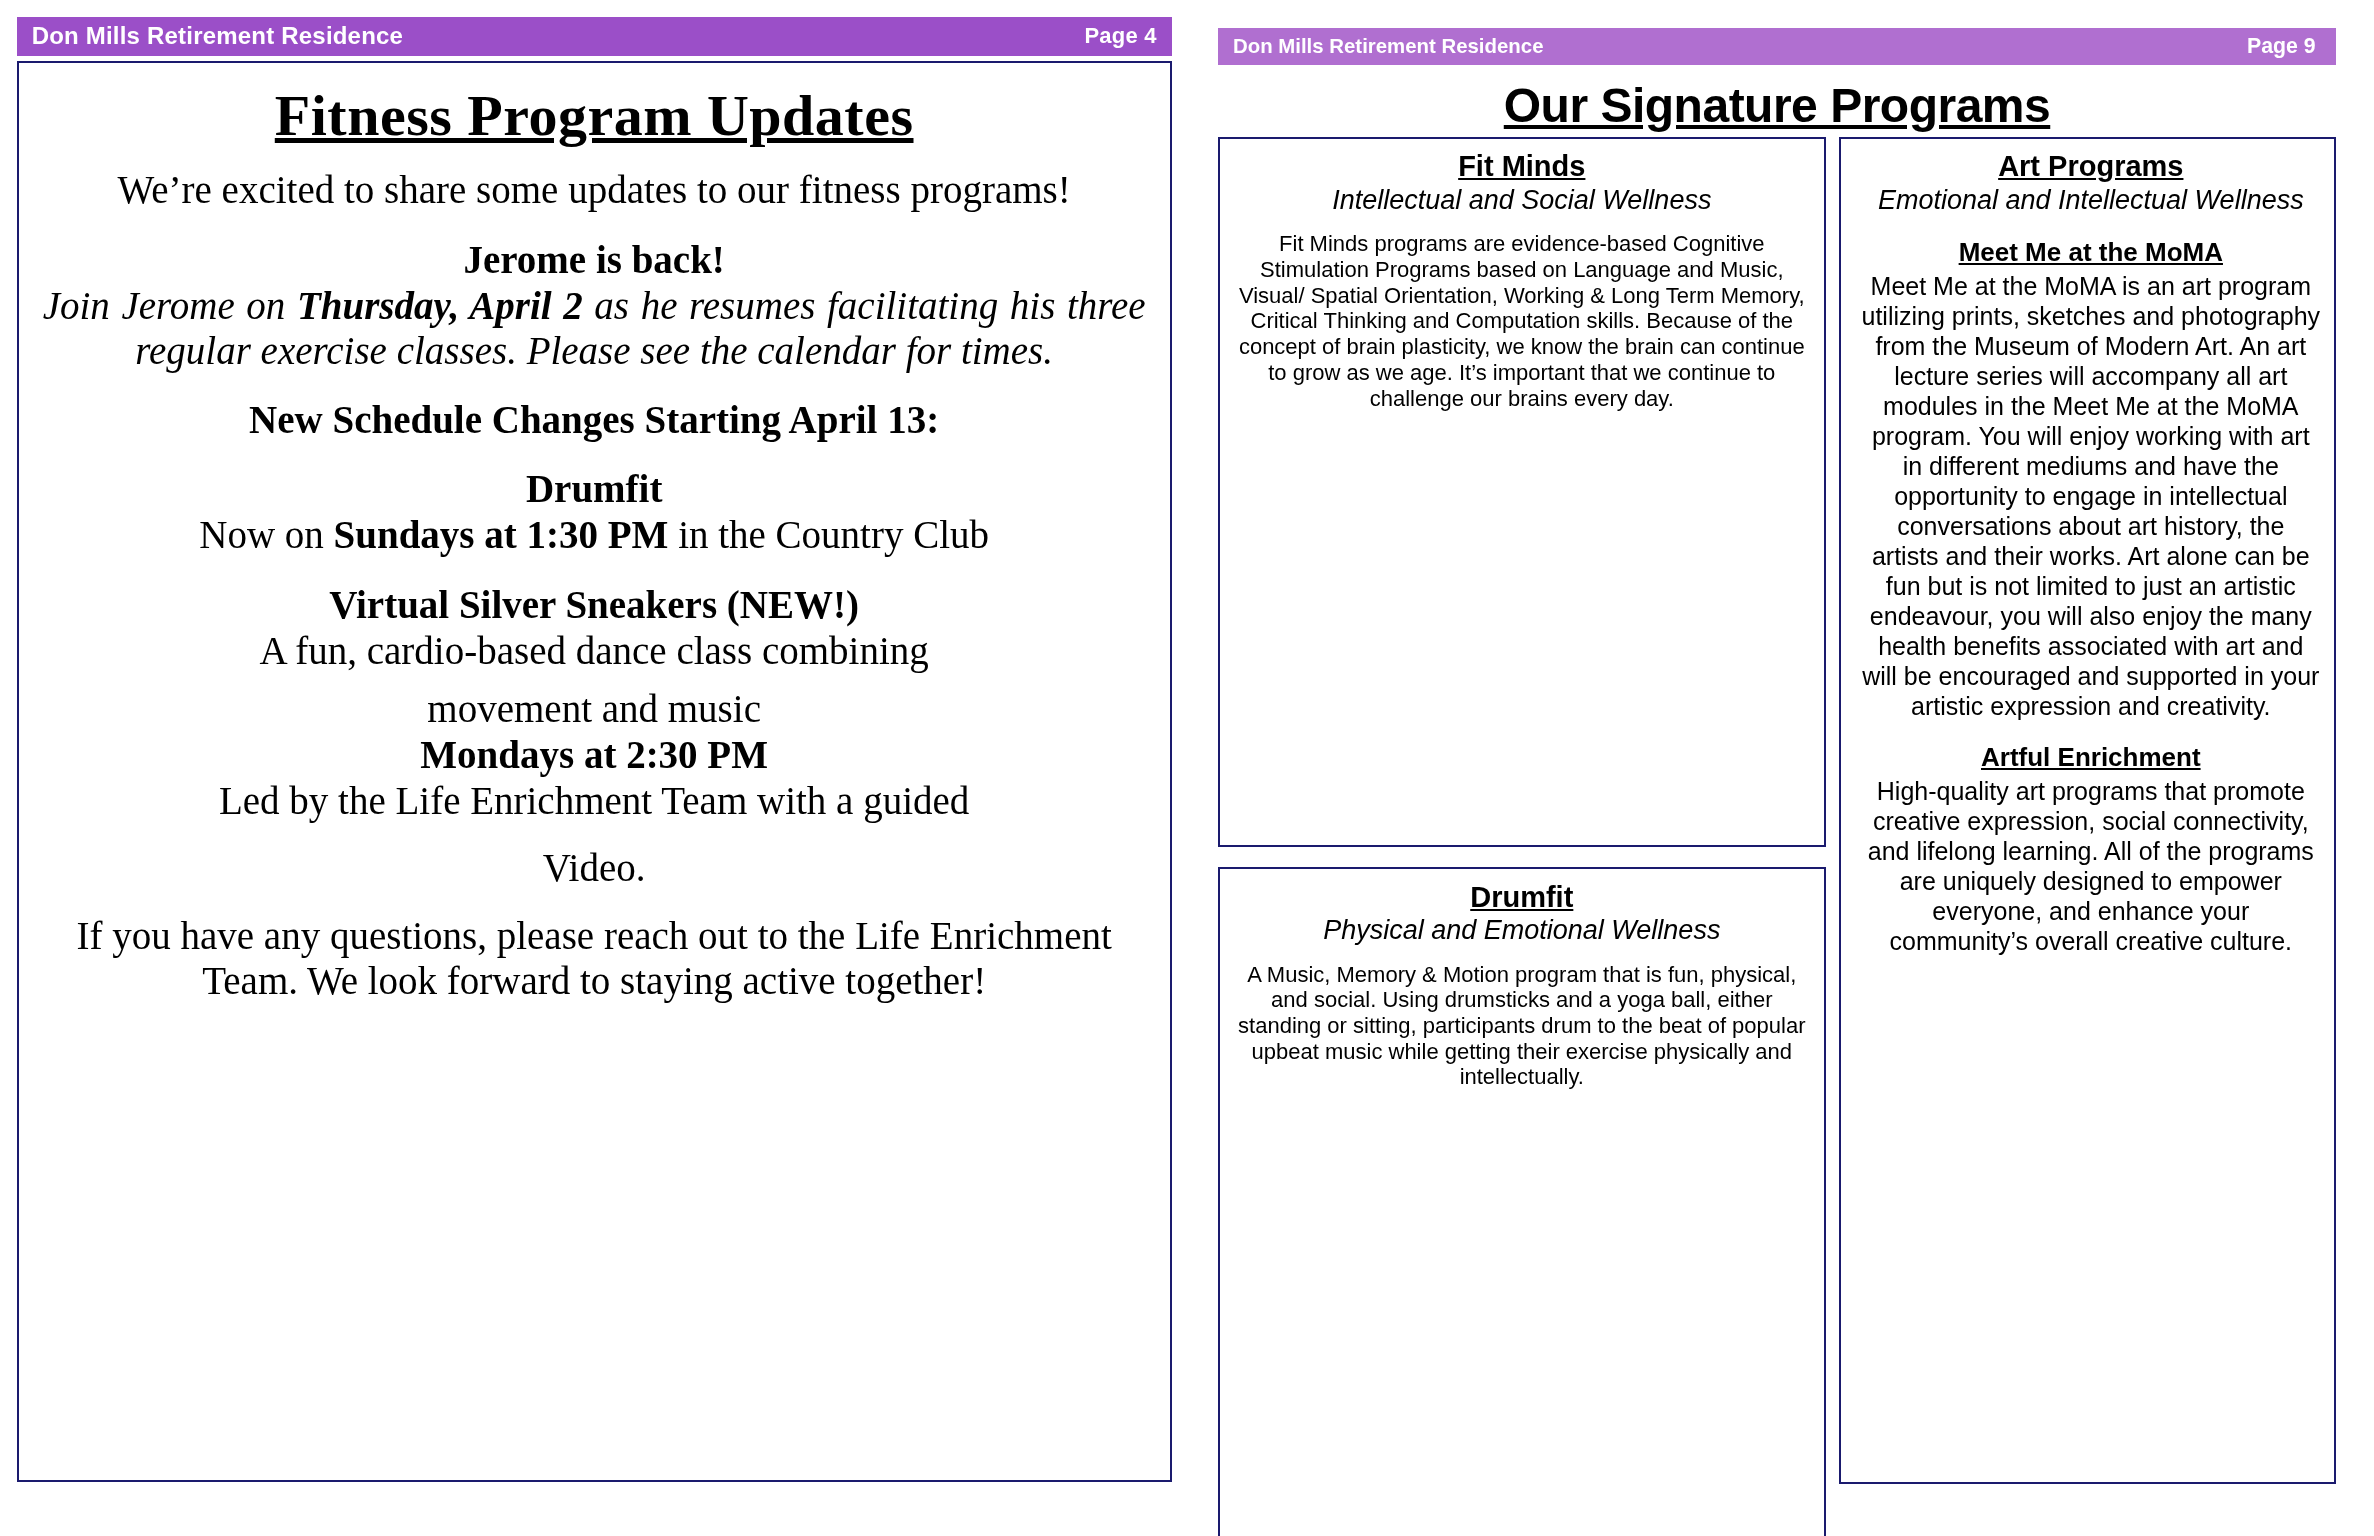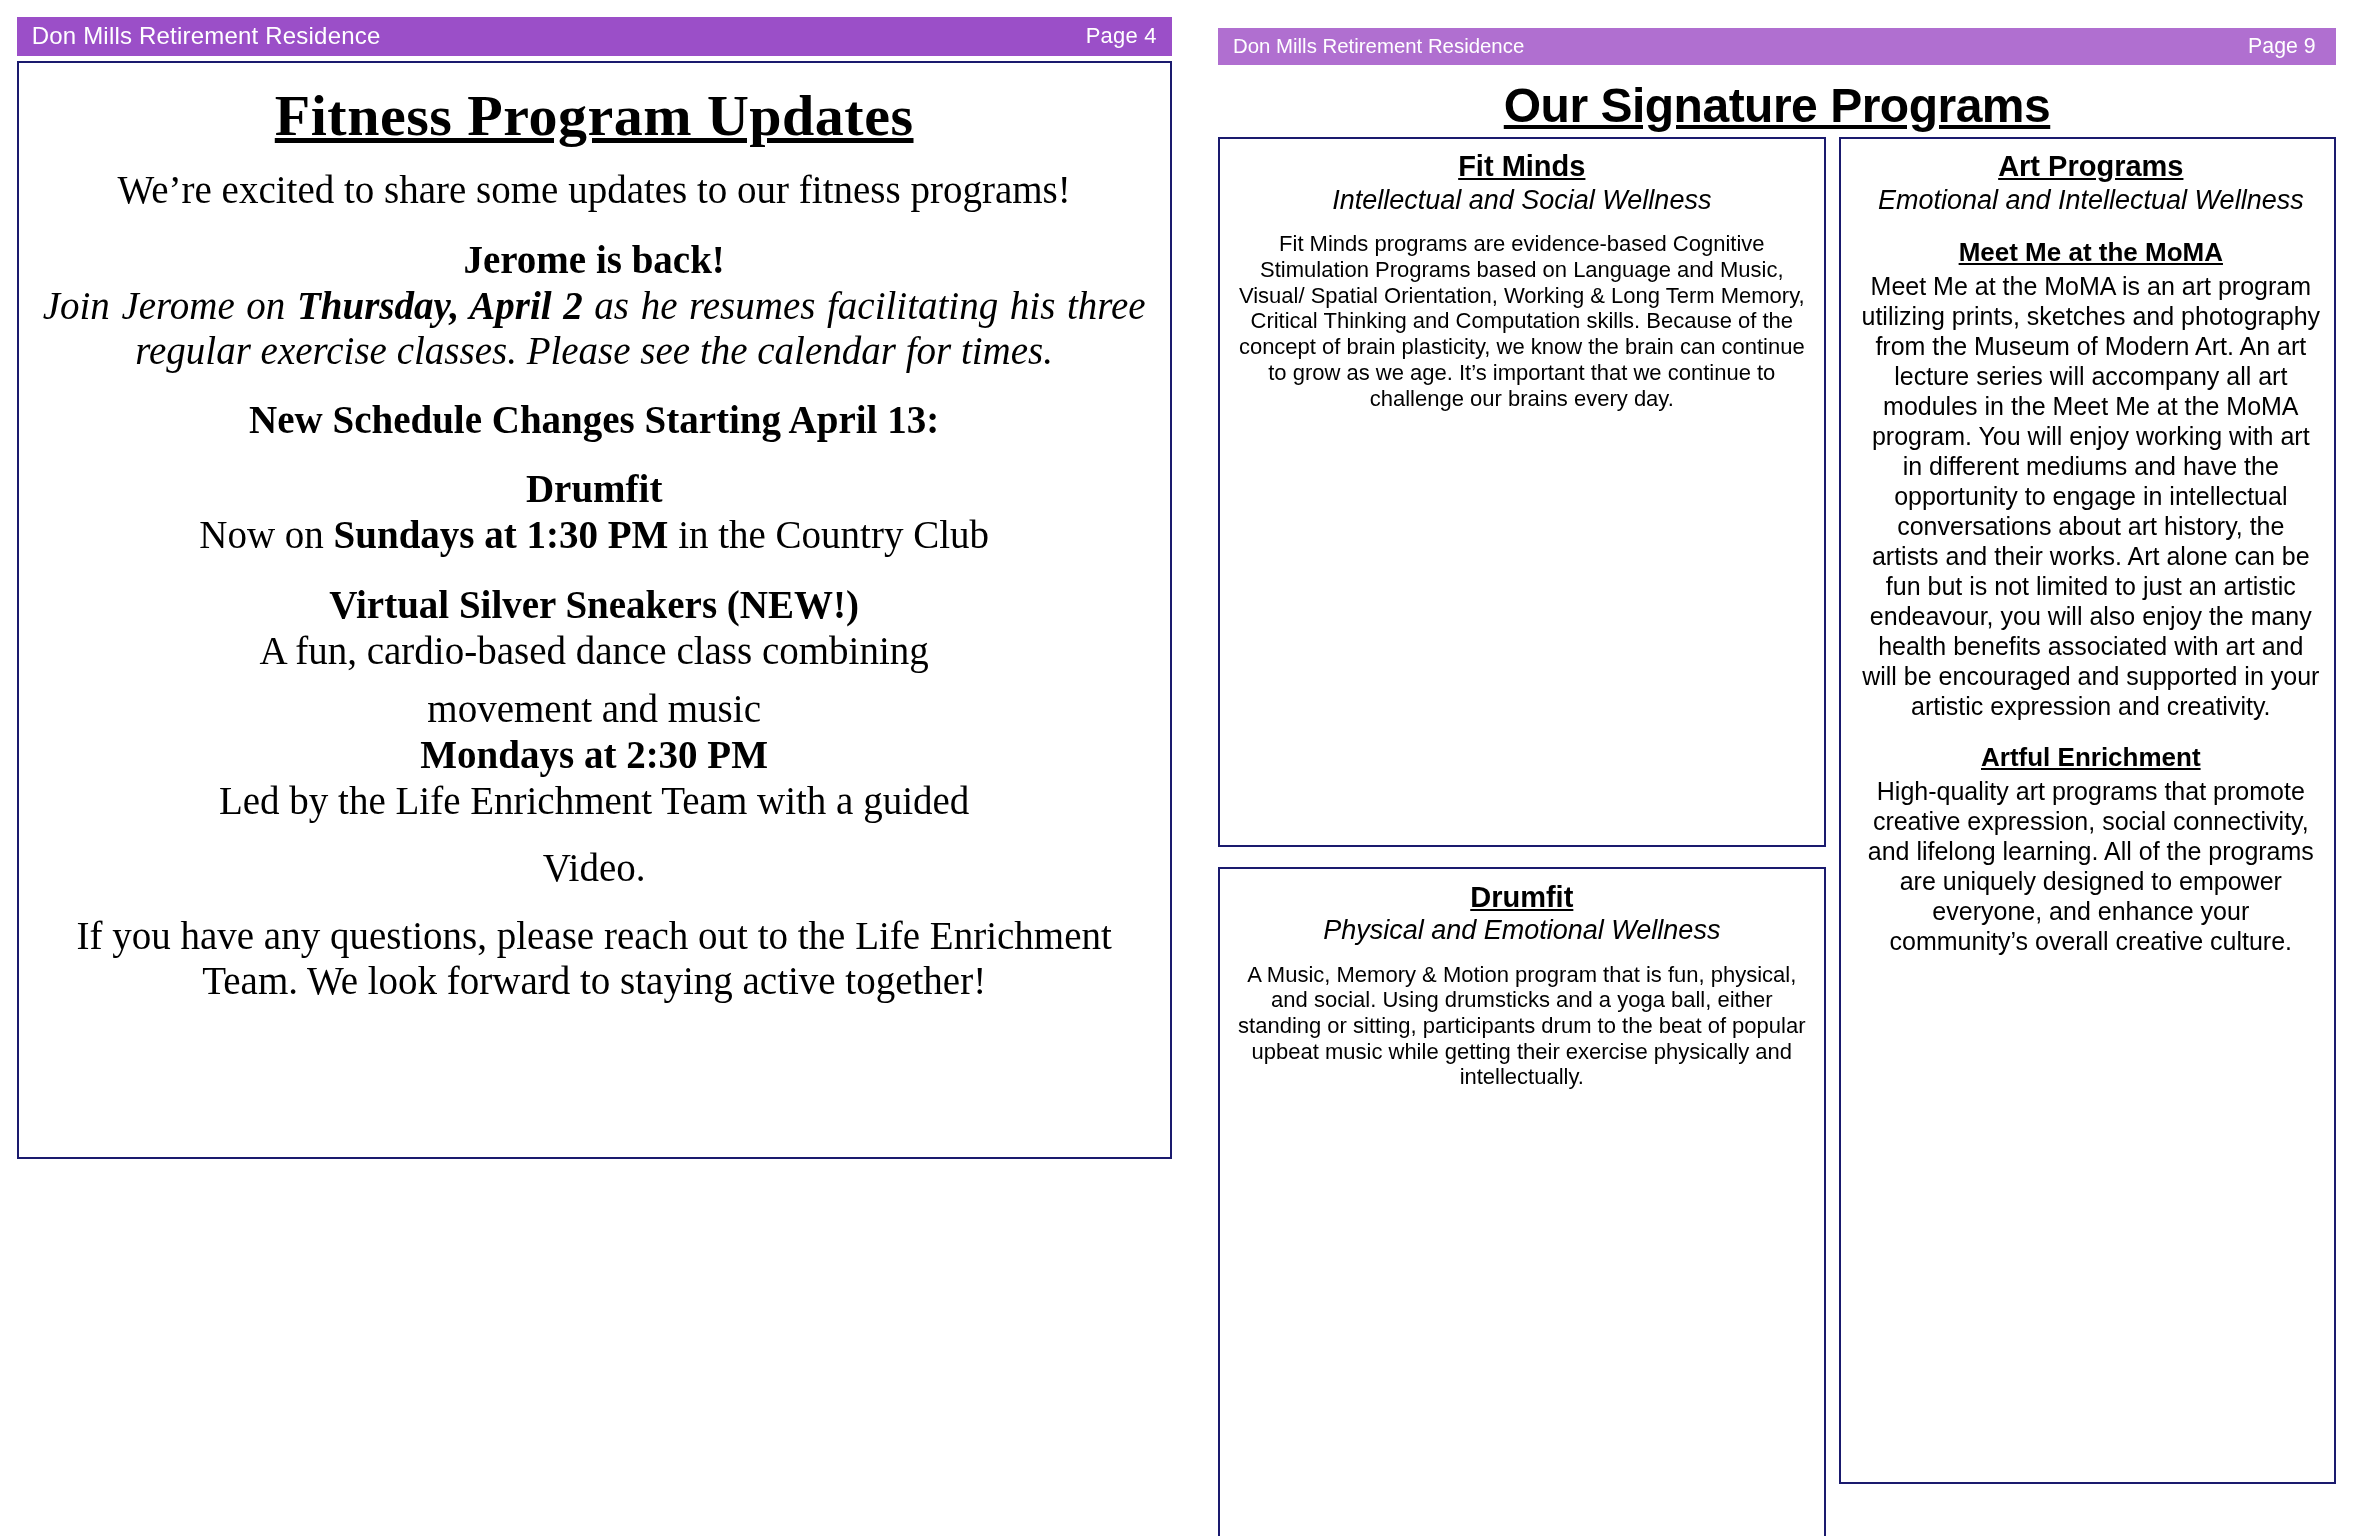--- a/index.html
+++ b/index.html
@@ -35,21 +35,21 @@
     padding: 28px 39px 0 26px;
   }
 
   
   .hdr {
     display: flex;
     align-items: center;
     justify-content: space-between;
     color: #ffffff;
     font-family: "Liberation Sans", sans-serif;
-    font-weight: normal;
+    font-weight: bold;
     box-sizing: border-box;
     gap: 32px;
   }
   .hdr-left {
     background: #9b4fc8;
     height: 39px;
     padding: 0 15px;
     font-size: 24px;
     letter-spacing: 0.2px;
   }
@@ -59,21 +59,21 @@
     padding: 0 20.4px 0 15px;
     font-size: 20.4px;
   }
   .hdr .pg { font-size: 22px; }
   .hdr-right .pg { font-size: 21.3px; }
 
   
   .left-box {
     border: 2.8px solid #1a1a6e;
     margin-top: 5.6px;
-    height: 1098px;
+    height: 1421px;
     box-sizing: border-box;
     padding: 15px 24px 9.3px 24px;
     text-align: center;
   }
   .left-title {
     font-size: 58px;
     font-weight: bold;
     text-decoration: underline;
     line-height: 1.1;
     margin: 5.6px 0 20.4px 0;

